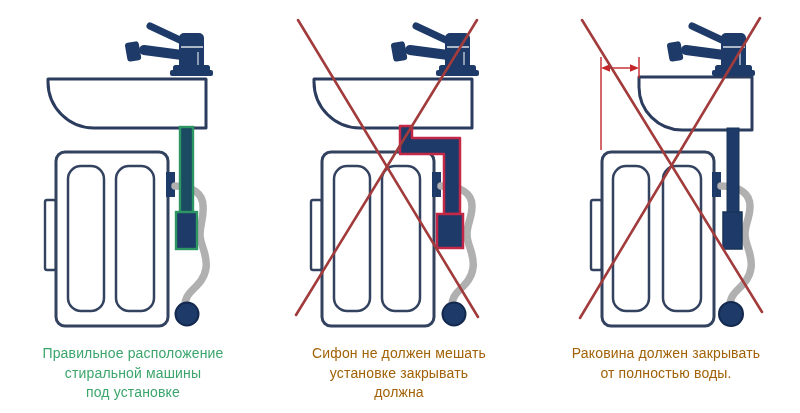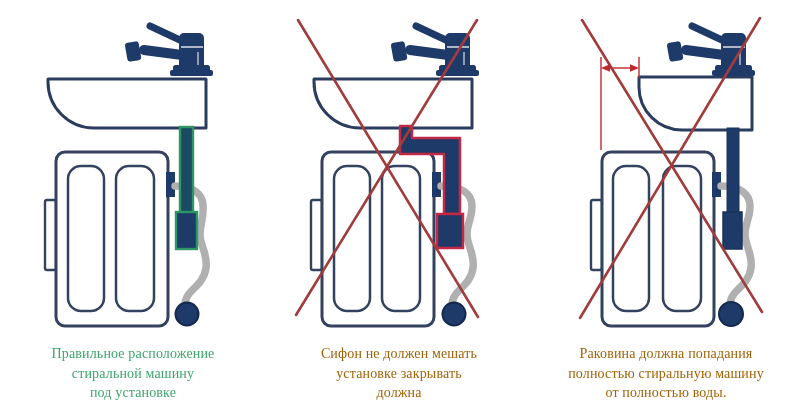--- a/index.html
+++ b/index.html
@@ -1,17 +1,17 @@
 <!DOCTYPE html>
 <html><head>
 <meta charset="utf-8">
 <style>
   html,body{margin:0;padding:0;background:#ffffff;}
   .stage{position:relative;width:800px;height:413px;background:#ffffff;display:flex;overflow:hidden;
-         font-family:Liberation Serif, serif;}
+         font-family:Liberation Sans, sans-serif;}
   .panel{position:relative;height:413px;}
   .panel.p1,.panel.p2{width:266px;}
   .panel.p3{width:268px;}
   .panel svg{position:absolute;left:0;top:0;display:block;}
   .caption{position:absolute;left:0;right:0;top:344px;text-align:center;
            font-size:14px;line-height:19.5px;letter-spacing:.15px;font-weight:400;}
   .caption.green{color:#3CA56C;}
   .caption.red{color:#a16207;}
 </style>
 </head>
@@ -44,21 +44,21 @@
         <rect x="126" y="42" width="14" height="19" rx="3" fill="#1E3A68" transform="rotate(-10 133 51)"></rect>
         <rect x="179" y="33" width="25" height="37" rx="5" fill="#1E3A68"></rect>
         <line x1="181" y1="47" x2="203" y2="47" stroke="#ffffff" stroke-width="1.5" opacity="0.85"></line>
         <line x1="198" y1="52" x2="198" y2="66" stroke="#ffffff" stroke-width="2" opacity="0.5"></line>
         <rect x="173" y="65" width="37" height="7" rx="2.5" fill="#1E3A68"></rect>
         <rect x="170" y="70" width="43" height="6" rx="2" fill="#1E3A68"></rect>
       </g>
     </svg>
     <div class="caption green">
       <div>Правильное расположение</div>
-      <div>стиральной машину</div>
+      <div>стиральной машины</div>
       <div>под установке</div>
     </div>
   </div>
 
   <div class="panel p2">
     <svg width="266" height="413" viewBox="0 0 266 413">
       <path d="M48,79 H206 V128 H94 A46 46 0 0 1 48,82 Z" fill="#ffffff" stroke="#2B3C5E" stroke-width="3" stroke-linejoin="round"></path>
       <g>
         <rect x="45" y="200" width="11" height="70" rx="2" fill="#ffffff" stroke="#32425F" stroke-width="2.4"></rect>
         <rect x="56" y="152" width="112" height="174" rx="9" fill="#ffffff" stroke="#32425F" stroke-width="3"></rect>
@@ -128,19 +128,18 @@
         <polygon points="69,68 78,64.2 78,71.8" stroke="none"></polygon>
         <polygon points="107,68 98,64.2 98,71.8" stroke="none"></polygon>
       </g>
 
       <g stroke="#A23B3C" stroke-width="2.6" stroke-linecap="round">
         <line x1="50" y1="20" x2="230" y2="312"></line>
         <line x1="228" y1="18" x2="48" y2="318"></line>
       </g>
     </svg>
     <div class="caption red">
-      <div>Раковина должна попадания</div>
-      <div>полностью стиральную машину</div>
+      <div>Раковина должен закрывать</div>
       <div>от полностью воды.</div>
     </div>
   </div>
 
 </div>
 
 </body></html>

